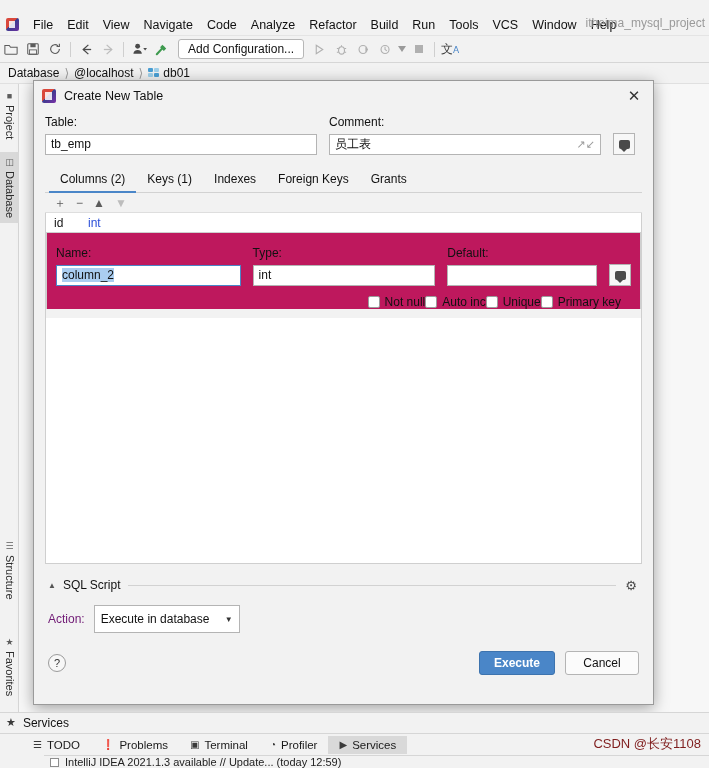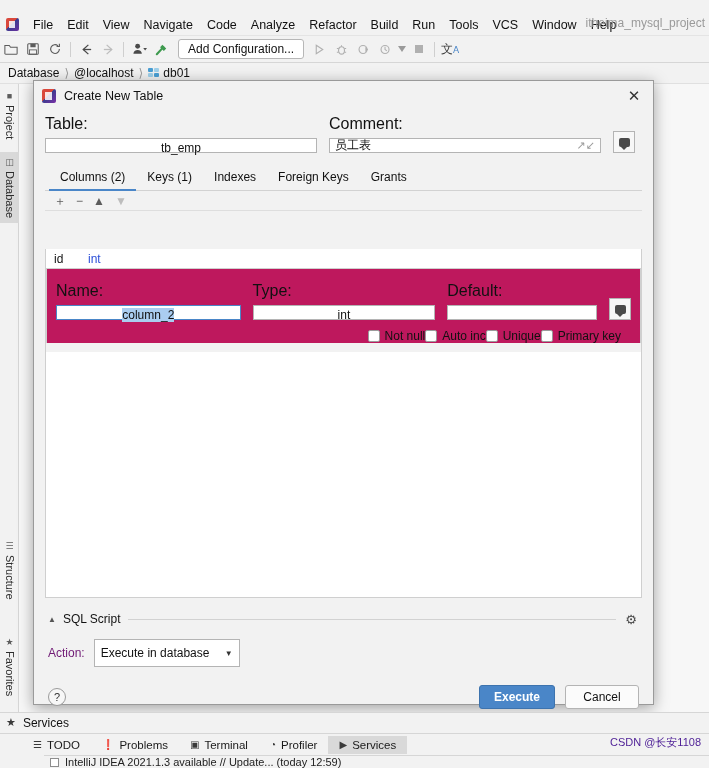--- a/index.html
+++ b/index.html
@@ -121,26 +121,25 @@
   }
   .dlg-title-text { font-size: 12.5px; color: #111; flex: 1; }
   .dlg-close {
     width: 22px; height: 22px; display: flex; align-items: center; justify-content: center;
     font-size: 15px; color: #333; cursor: pointer;
   }
 
   .dlg-body { padding: 0 11px; }
   .field-row { display: flex; gap: 12px; margin-top: 4px; }
   .field { display: flex; flex-direction: column; }
-  .field-label { font-size: 16px; color: #111; margin-bottom: 5px; }
+  .field-label { font-size: 12px; color: #111; margin-bottom: 5px; }
   .txt {
-    height: 15px; border: 1px solid #b4b4b4; background: #fff;
+    height: 21px; border: 1px solid #b4b4b4; background: #fff;
     font-size: 12px; color: #111; padding: 0 5px; line-height: 19px;
     font-family: "Liberation Sans", sans-serif;
-    text-align: center;
   }
   .txt.with-exp { display: flex; align-items: center; justify-content: space-between; }
   .exp-ico { color: #9a9a9a; font-size: 11px; }
   .cmt-btn {
     width: 22px; height: 22px; border: 1px solid #b4b4b4; background: #f7f7f7;
     display: flex; align-items: center; justify-content: center; align-self: flex-end;
   }
   .cmt-glyph {
     width: 11px; height: 9px; background: #4a4a4a; border-radius: 2px; position: relative;
   }
@@ -160,21 +159,21 @@
   }
   .dlg-tab.active { border-bottom-color: #4a86c8; }
 
   .col-toolbar {
     height: 20px; display: flex; align-items: center; gap: 10px; padding-left: 9px;
     background: #f2f2f2; border-bottom: 1px solid #dedede;
   }
   .ct-ico { font-size: 12px; color: #5c5c5c; cursor: pointer; line-height: 1; }
   .ct-ico.dim { color: #bdbdbd; }
 
-  .col-list { background: #fff; border: 1px solid #cfcfcf; border-top: none; margin-top: 38px; }
+  .col-list { background: #fff; border: 1px solid #cfcfcf; border-top: none; }
   .col-row {
     display: flex; align-items: center; gap: 6px; height: 19px;
     padding: 0 8px; font-size: 12px; white-space: nowrap;
   }
   .col-name { color: #111; min-width: 28px; }
   .col-type { color: #2b4fd8; }
   .col-cmt { color: #8d8d8d; font-style: italic; }
 
   .edit-area {
     background: #be185d; padding: 9px 9px 0 9px;
@@ -241,22 +240,22 @@
     background: #f2f2f2; display: flex; align-items: center; gap: 0;
     padding-left: 22px; border-top: 1px solid #d6d6d6;
   }
   .btab {
     display: flex; align-items: center; gap: 5px; padding: 3px 11px;
     font-size: 11.5px; color: #1a1a1a; white-space: nowrap; cursor: pointer;
   }
   .btab.active { background: #d9d9d9; }
   .btab .bico { font-size: 10px; color: #3a3a3a; }
   .watermark {
-    position: absolute; right: 8px; top: 735px; font-size: 11px;
-    color: #4c1d95; white-space: nowrap;
+    position: absolute; right: 8px; top: 735px; font-size: 13px;
+    color: #7f1d1d; white-space: nowrap;
   }
 
   .status-bar {
     position: absolute; left: 0; top: 755px; width: 709px; height: 13px;
     background: #f2f2f2; display: flex; align-items: center; gap: 6px;
     padding-left: 6px; border-top: 1px solid #d6d6d6; margin-left: 44px;
   }
   .status-box { width: 9px; height: 9px; border: 1px solid #8d8d8d; background: #fff; }
   .status-text { font-size: 11px; color: #222; white-space: nowrap; }
 

